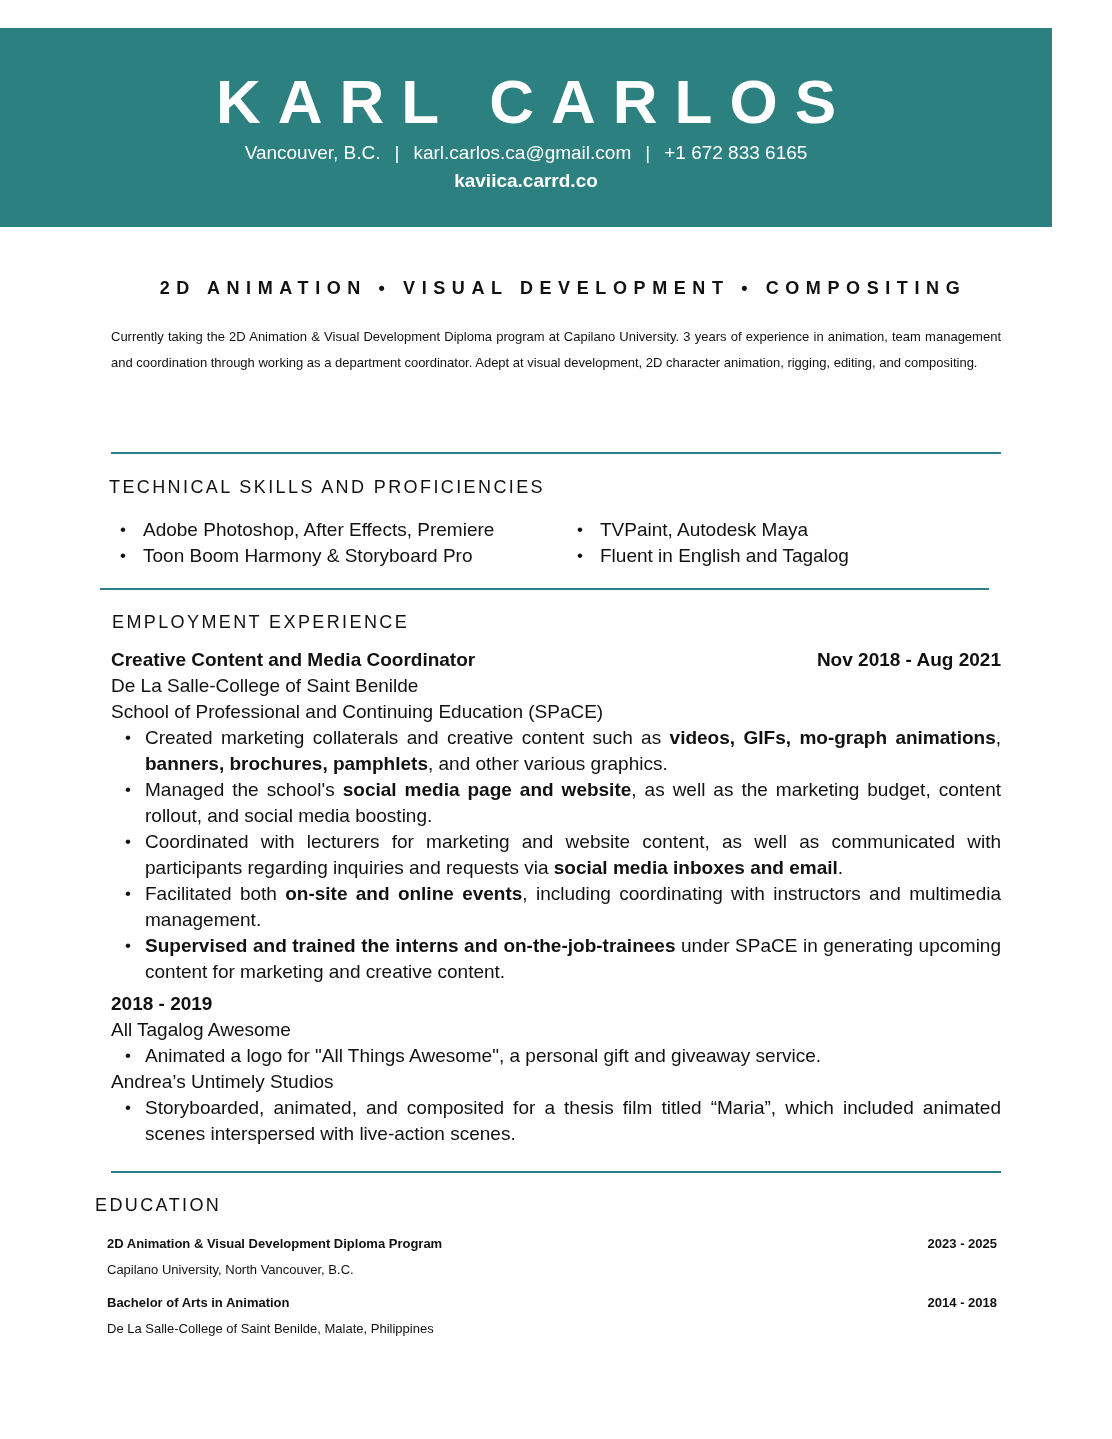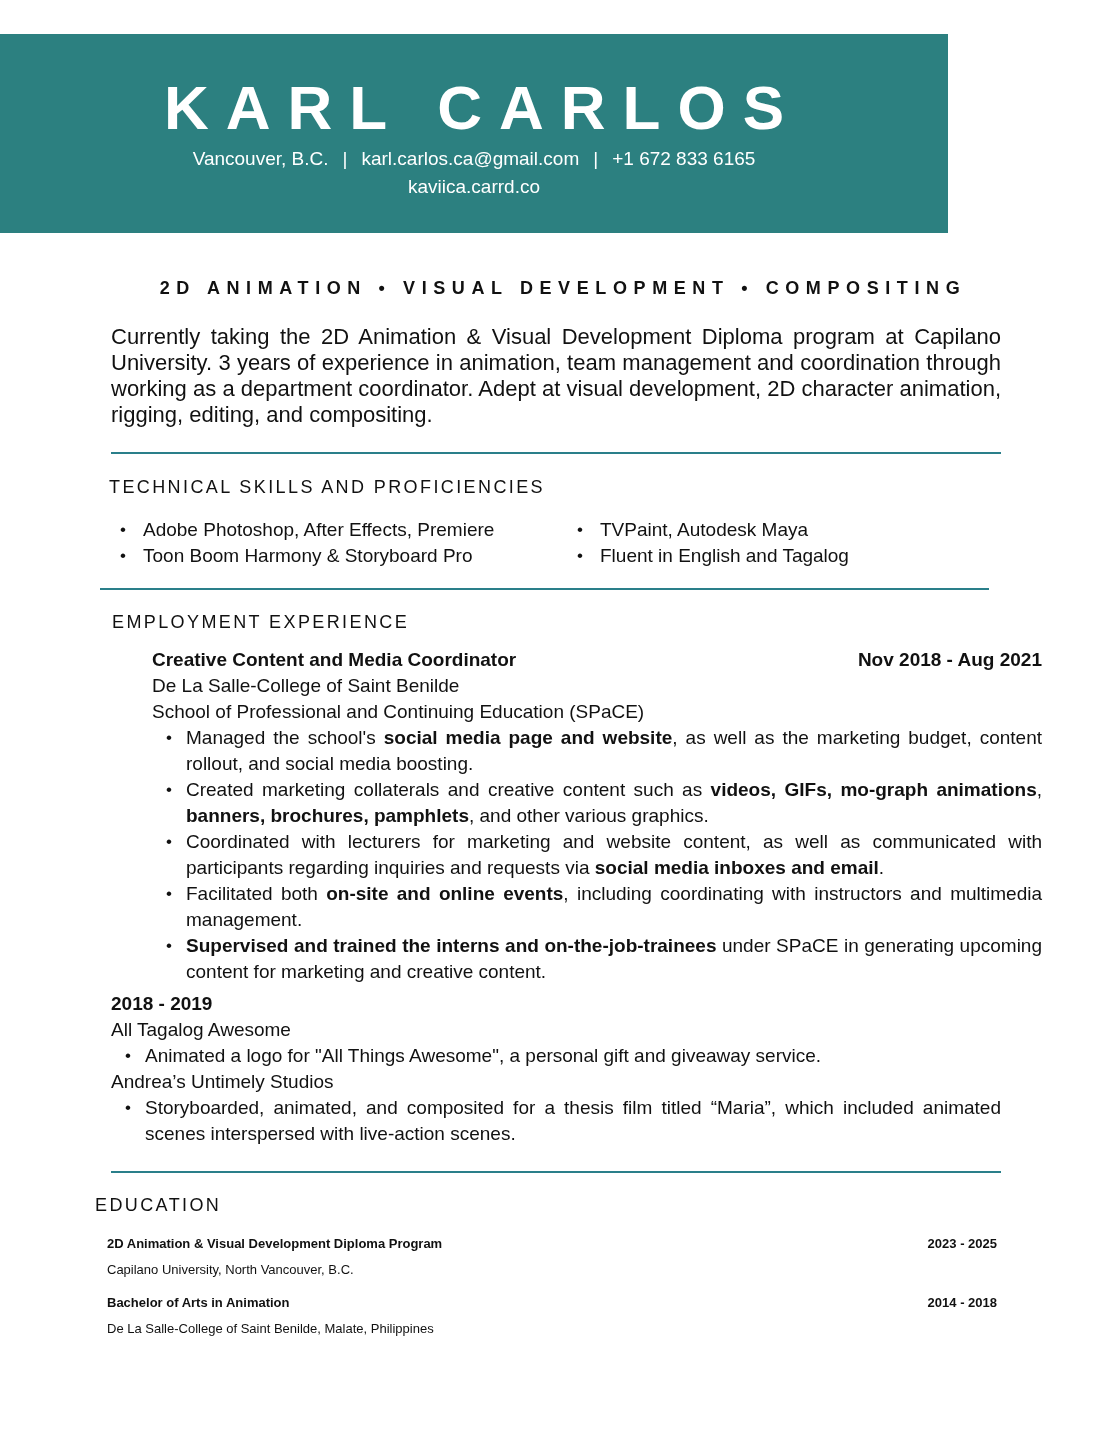--- a/index.html
+++ b/index.html
@@ -1,45 +1,45 @@
 <!DOCTYPE html>
 <html><head>
   <meta charset="utf-8">
   <style>
     * { box-sizing: border-box; margin: 0; padding: 0; }
     html, body { width: 1112px; height: 1439px; background: #ffffff; }
     body { position: relative; font-family: "Liberation Sans", sans-serif; color: #111111; overflow: hidden; }
 
     .banner {
-      position: absolute; left: 0; top: 34px; width: 948px; height: 199px;
+      position: absolute; left: 0; top: 28px; width: 1052px; height: 199px;
       background: #2c8080; color: #ffffff; text-align: center;
     }
     .banner .name {
       position: absolute; left: 0; right: 0; top: 42px;
       font-size: 62px; font-weight: 700; letter-spacing: 17px; line-height: 64px;
       padding-left: 17px;
     }
     .banner .contact {
       position: absolute; left: 0; right: 0; top: 114px;
       font-size: 19px; line-height: 22px;
     }
     .banner .contact .sep { display: inline-block; margin: 0 14px; }
     .banner .site {
       position: absolute; left: 0; right: 0; top: 142px;
-      font-size: 19px; font-weight: 400; line-height: 22px;
+      font-size: 19px; font-weight: 700; line-height: 22px;
     }
 
     .tagline {
       position: absolute; left: 0; right: 0; top: 277px; text-align: center;
       font-size: 18px; font-weight: 700; letter-spacing: 6.6px; line-height: 22px;
       padding-left: 14px;
     }
     .summary {
       position: absolute; left: 111px; width: 890px; top: 324px;
-      font-size: 22px; line-height: 26px; text-align: justify;
+      font-size: 13px; line-height: 26px; text-align: justify;
     }
 
     .divider { position: absolute; height: 1.5px; background: #2a7f8a; }
 
     .section-title {
       position: absolute; font-size: 18px; font-weight: 400; letter-spacing: 2.4px; line-height: 22px;
     }
 
     .skills {
       position: absolute; left: 118px; top: 517px; width: 800px;
@@ -81,30 +81,30 @@
   <div class="bullet">Adobe Photoshop, After Effects, Premiere</div>
   <div class="bullet">TVPaint, Autodesk Maya</div>
   <div class="bullet">Toon Boom Harmony &amp; Storyboard Pro</div>
   <div class="bullet">Fluent in English and Tagalog</div>
 </div>
 
 <div class="divider" style="left:100px; width:889px; top:588px;"></div>
 
 <div class="section-title" style="left:112px; top:611px;">EMPLOYMENT EXPERIENCE</div>
 
-<div class="job" id="job1" style="top:647px;margin-left:41px;">
+<div class="job" id="job1" style="top:647px;">
   <div class="row">
     <span class="title">Creative Content and Media Coordinator</span>
     <span class="dates">Nov 2018 - Aug 2021</span>
   </div>
   <div>De La Salle-College of Saint Benilde</div>
   <div>School of Professional and Continuing Education (SPaCE)</div>
   <div id="job1-bullets">
+      <div class="jb"><span>Created marketing collaterals and creative content such as </span><b>videos, GIFs, mo-graph animations</b><span>, </span><b>banners, brochures, pamphlets</b><span>, and other various graphics.</span></div>
       <div class="jb"><span>Managed the school's </span><b>social media page and website</b><span>, as well as the marketing budget, content rollout, and social media boosting.</span></div>
-      <div class="jb"><span>Created marketing collaterals and creative content such as </span><b>videos, GIFs, mo-graph animations</b><span>, </span><b>banners, brochures, pamphlets</b><span>, and other various graphics.</span></div>
       <div class="jb"><span>Coordinated with lecturers for marketing and website content, as well as communicated with participants regarding inquiries and requests via </span><b>social media inboxes and email</b><span>.</span></div>
       <div class="jb"><span>Facilitated both </span><b>on-site and online events</b><span>, including coordinating with instructors and multimedia management.</span></div>
       <div class="jb"><b>Supervised and trained the interns and on-the-job-trainees</b><span> under SPaCE in generating upcoming content for marketing and creative content.</span></div>
     </div>
 </div>
 
 <div class="job" style="top:991px;">
   <div class="row">
     <span class="dates">2018 - 2019</span>
   </div>

